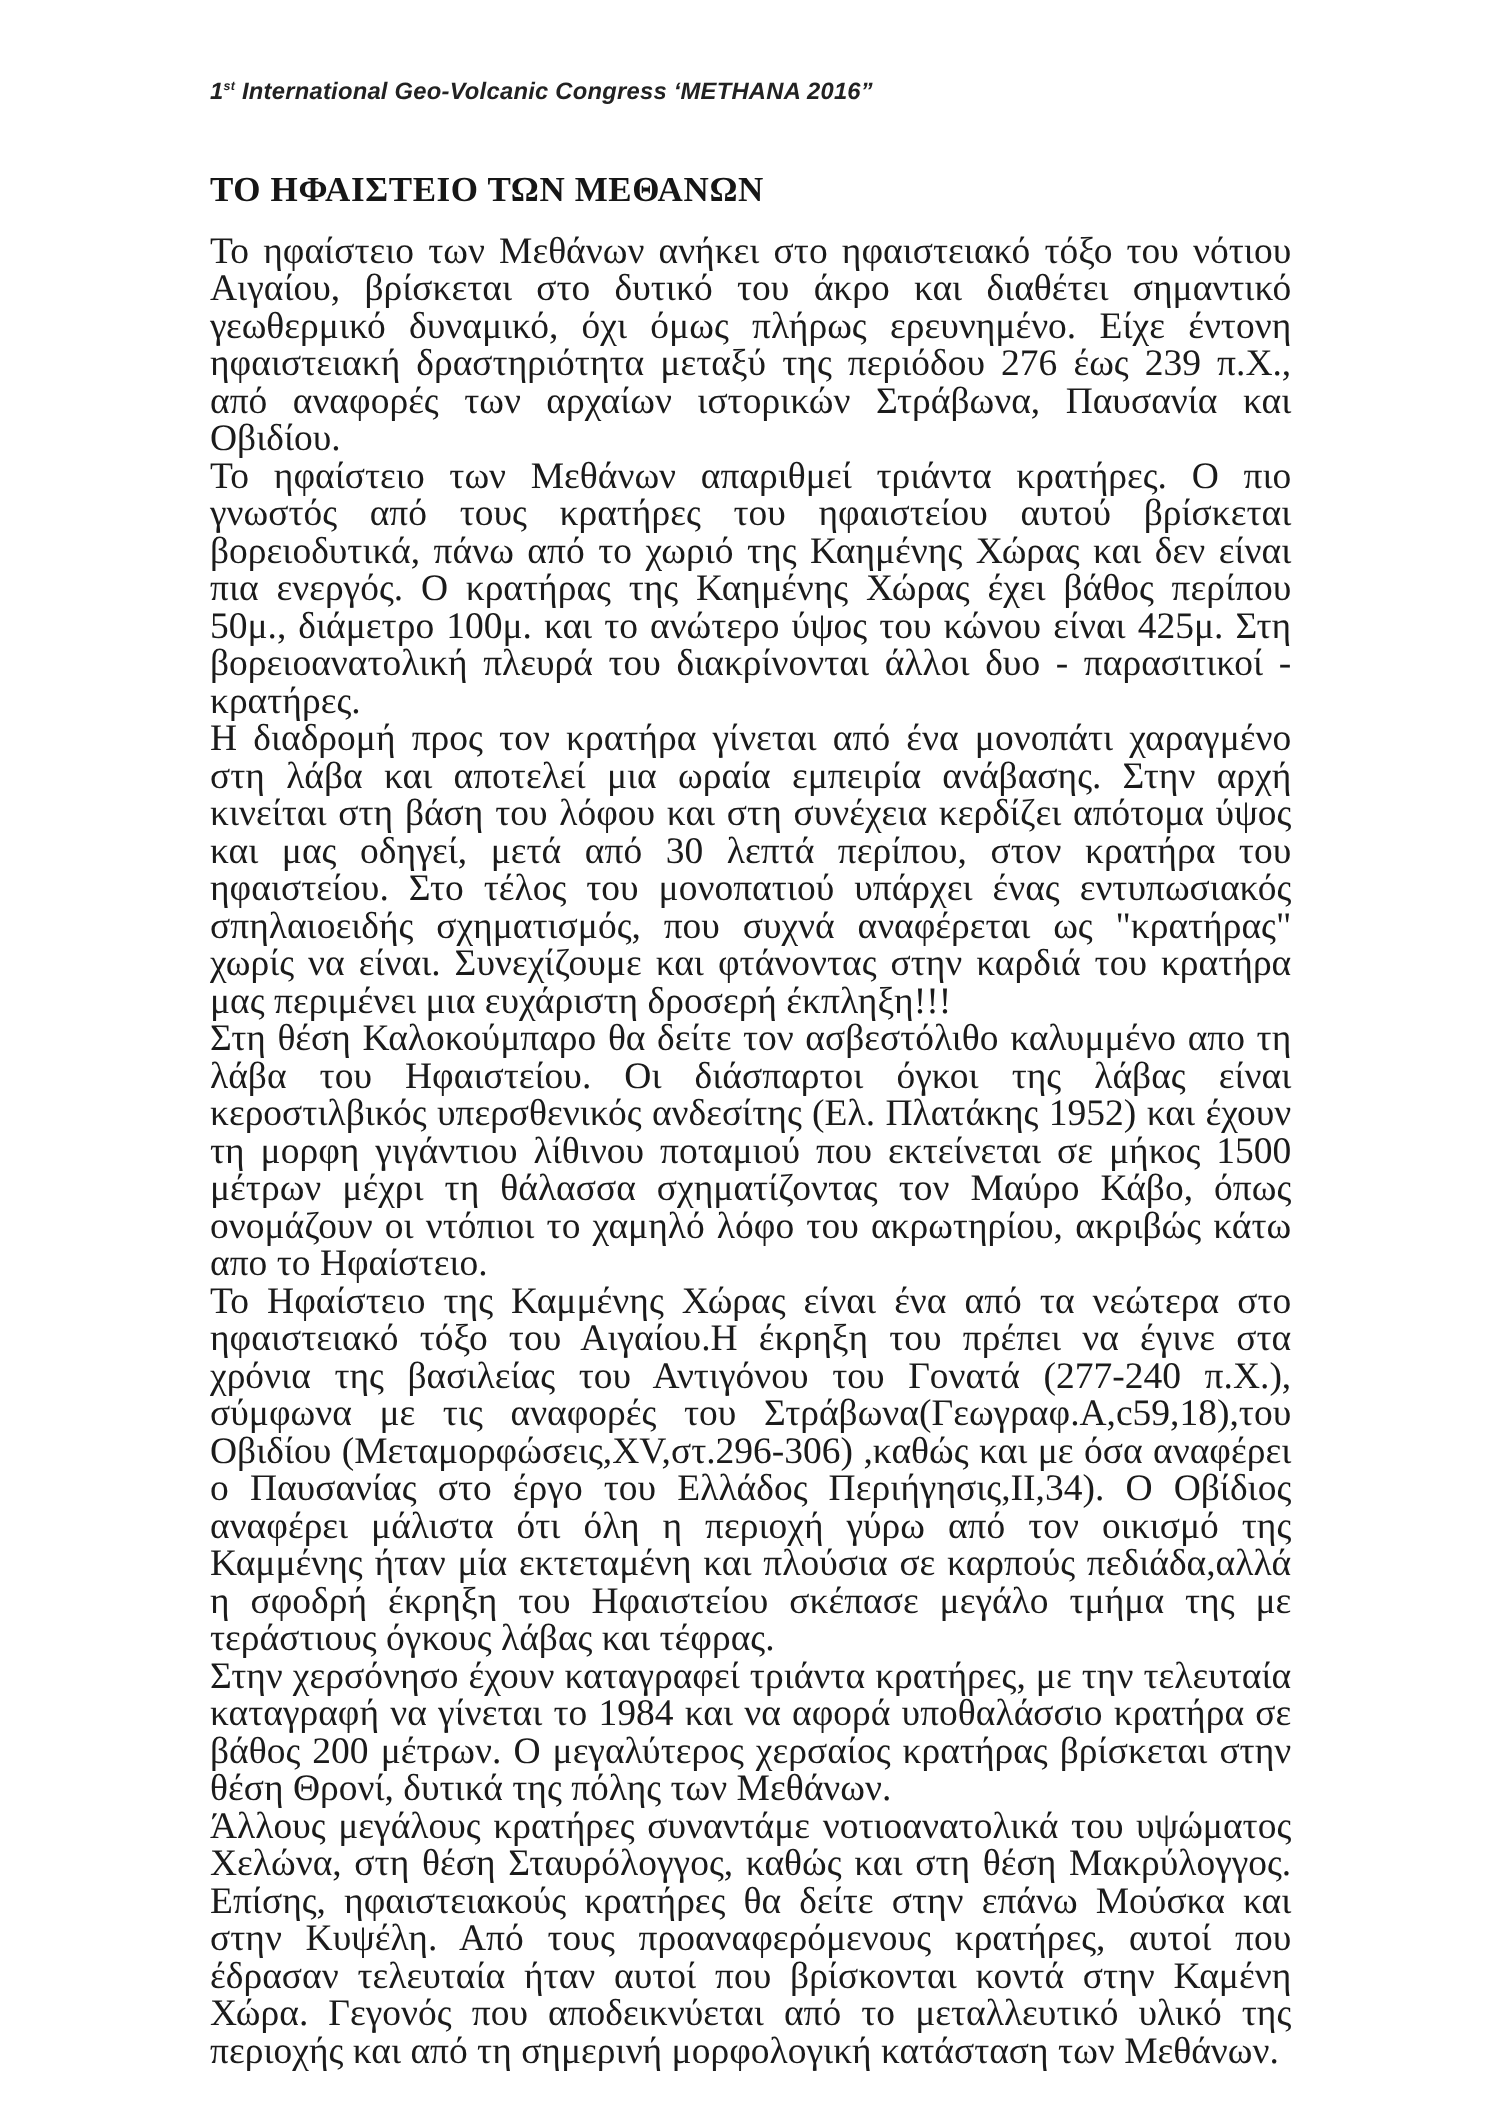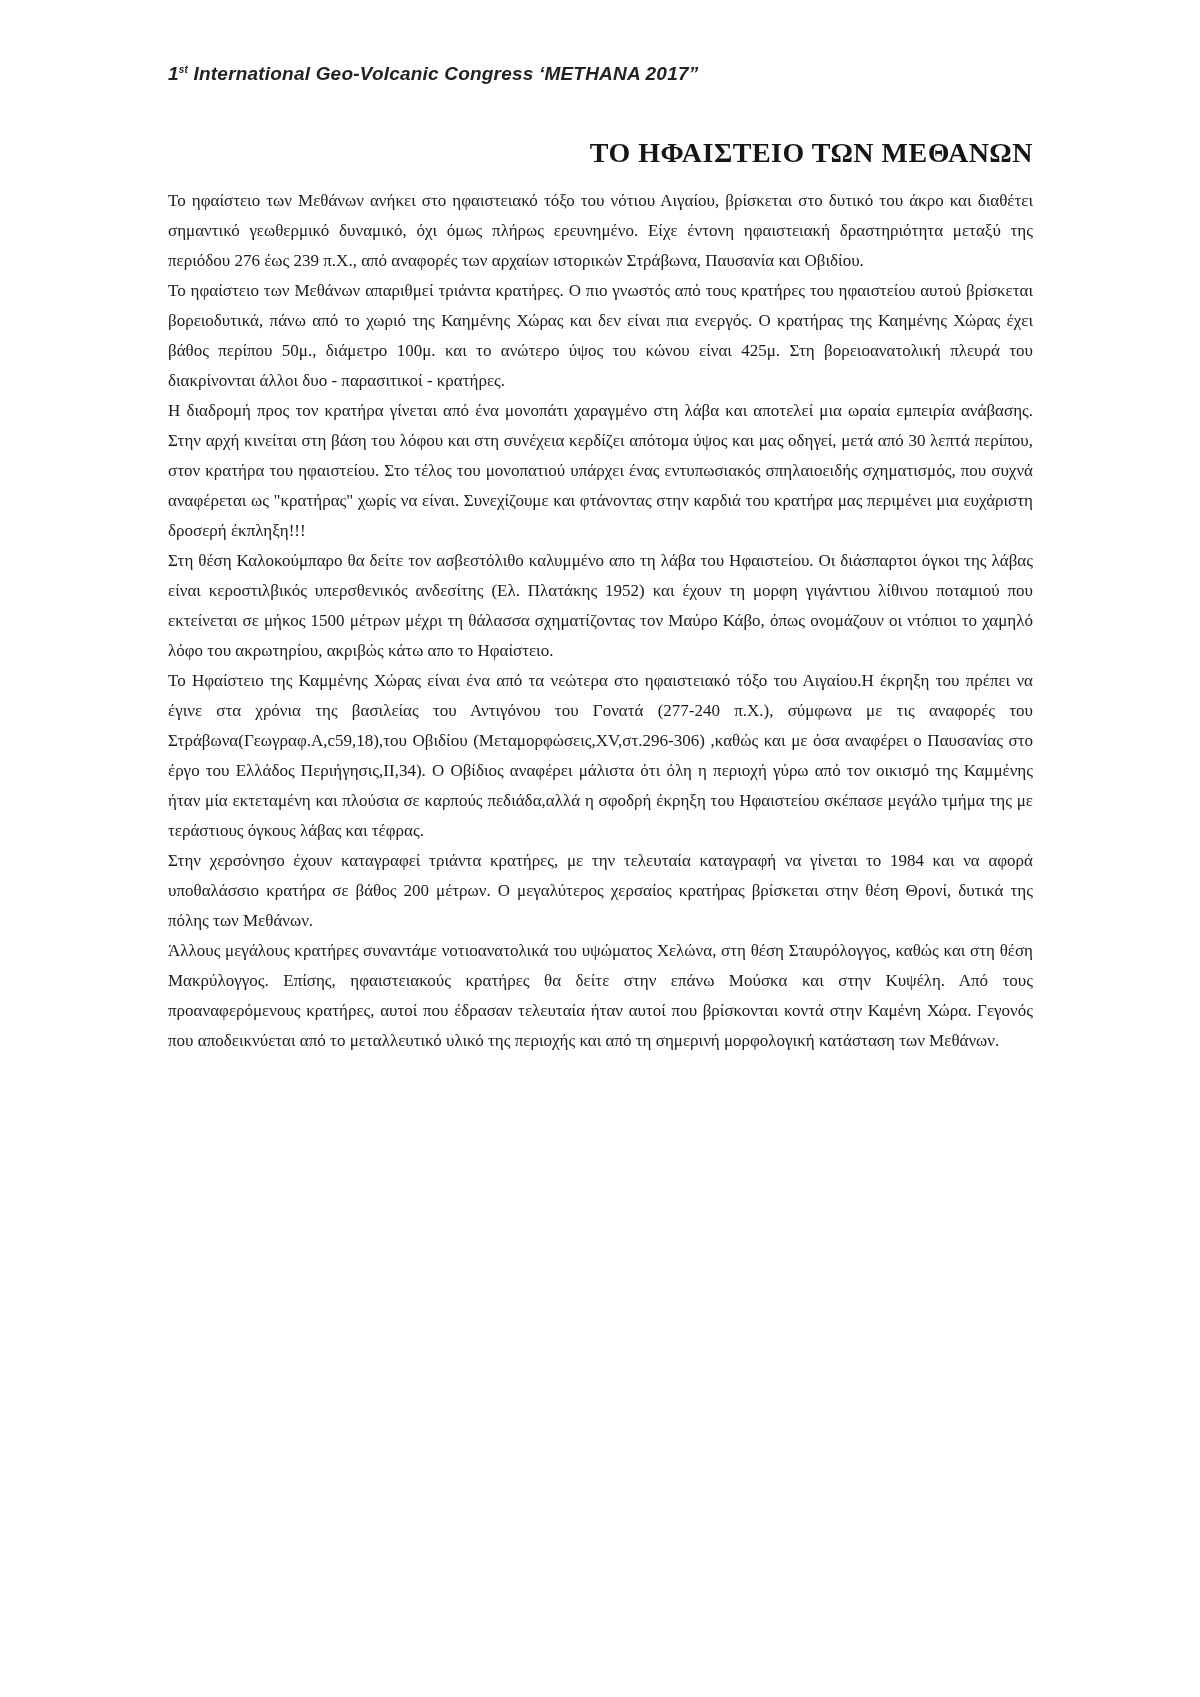--- a/index.html
+++ b/index.html
@@ -26,47 +26,47 @@
     line-height: 24px;
     color: #222222;
     letter-spacing: 0.2px;
   }
   .congress-header sup {
     font-size: 10px;
     line-height: 0;
   }
   .doc-title {
     margin: 50px 0 0 0;
-    text-align: right;
+    text-align: left;
     font-family: "Liberation Serif", serif;
     font-weight: bold;
     font-size: 28px;
     line-height: 34px;
     color: #161616;
     letter-spacing: 0.5px;
   }
   .doc-body {
     margin-top: 16px;
-    font-size: 17px;
+    font-size: 30px;
     line-height: 30px;
     text-align: justify;
     text-justify: inter-word;
   }
   .doc-body p {
     margin: 0;
     padding: 0;
   }
 </style>
 </head>
 <body>
 
 <div class="page">
 
   <div class="congress-header">
-    <span>1</span><sup>st</sup><span> International Geo-Volcanic Congress ‘METHANA 2017”</span>
+    <span>1</span><sup>st</sup><span> International Geo-Volcanic Congress ‘METHANA 2016”</span>
   </div>
 
   <h1 class="doc-title">ΤΟ ΗΦΑΙΣΤΕΙΟ ΤΩΝ ΜΕΘΑΝΩΝ</h1>
 
   <div class="doc-body">
     <p>Το ηφαίστειο των Μεθάνων ανήκει στο ηφαιστειακό τόξο του νότιου Αιγαίου, βρίσκεται στο δυτικό του άκρο και διαθέτει σημαντικό γεωθερμικό δυναμικό, όχι όμως πλήρως ερευνημένο. Είχε έντονη ηφαιστειακή δραστηριότητα μεταξύ της περιόδου 276 έως 239 π.Χ., από αναφορές των αρχαίων ιστορικών Στράβωνα, Παυσανία και Οβιδίου.</p>
     <p>Το ηφαίστειο των Μεθάνων απαριθμεί τριάντα κρατήρες. Ο πιο γνωστός από τους κρατήρες του ηφαιστείου αυτού βρίσκεται βορειοδυτικά, πάνω από το χωριό της Καημένης Χώρας και δεν είναι πια ενεργός. Ο κρατήρας της Καημένης Χώρας έχει βάθος περίπου 50μ., διάμετρο 100μ. και το ανώτερο ύψος του κώνου είναι 425μ. Στη βορειοανατολική πλευρά του διακρίνονται άλλοι δυο - παρασιτικοί - κρατήρες.</p>
     <p>Η διαδρομή προς τον κρατήρα γίνεται από ένα μονοπάτι χαραγμένο στη λάβα και αποτελεί μια ωραία εμπειρία ανάβασης. Στην αρχή κινείται στη βάση του λόφου και στη συνέχεια κερδίζει απότομα ύψος και μας οδηγεί, μετά από 30 λεπτά περίπου, στον κρατήρα του ηφαιστείου. Στο τέλος του μονοπατιού υπάρχει ένας εντυπωσιακός σπηλαιοειδής σχηματισμός, που συχνά αναφέρεται ως "κρατήρας" χωρίς να είναι. Συνεχίζουμε και φτάνοντας στην καρδιά του κρατήρα μας περιμένει μια ευχάριστη δροσερή έκπληξη!!!</p>
     <p>Στη θέση Καλοκούμπαρο θα δείτε τον ασβεστόλιθο καλυμμένο απο τη λάβα του Ηφαιστείου. Οι διάσπαρτοι όγκοι της λάβας είναι κεροστιλβικός υπερσθενικός ανδεσίτης (Ελ. Πλατάκης 1952) και έχουν τη μορφη γιγάντιου λίθινου ποταμιού που εκτείνεται σε μήκος 1500 μέτρων μέχρι τη θάλασσα σχηματίζοντας τον Μαύρο Κάβο, όπως ονομάζουν οι ντόπιοι το χαμηλό λόφο του ακρωτηρίου, ακριβώς κάτω απο το Ηφαίστειο.</p>
     <p>Το Ηφαίστειο της Καμμένης Χώρας είναι ένα από τα νεώτερα στο ηφαιστειακό τόξο του Αιγαίου.Η έκρηξη του πρέπει να έγινε στα χρόνια της βασιλείας του Αντιγόνου του Γονατά (277-240 π.Χ.), σύμφωνα με τις αναφορές του Στράβωνα(Γεωγραφ.Α,c59,18),του Οβιδίου (Μεταμορφώσεις,XV,στ.296-306) ,καθώς και με όσα αναφέρει ο Παυσανίας στο έργο του Ελλάδος Περιήγησις,ΙΙ,34). Ο Οβίδιος αναφέρει μάλιστα ότι όλη η περιοχή γύρω από τον οικισμό της Καμμένης ήταν μία εκτεταμένη και πλούσια σε καρπούς πεδιάδα,αλλά η σφοδρή έκρηξη του Ηφαιστείου σκέπασε μεγάλο τμήμα της με τεράστιους όγκους λάβας και τέφρας.</p>

